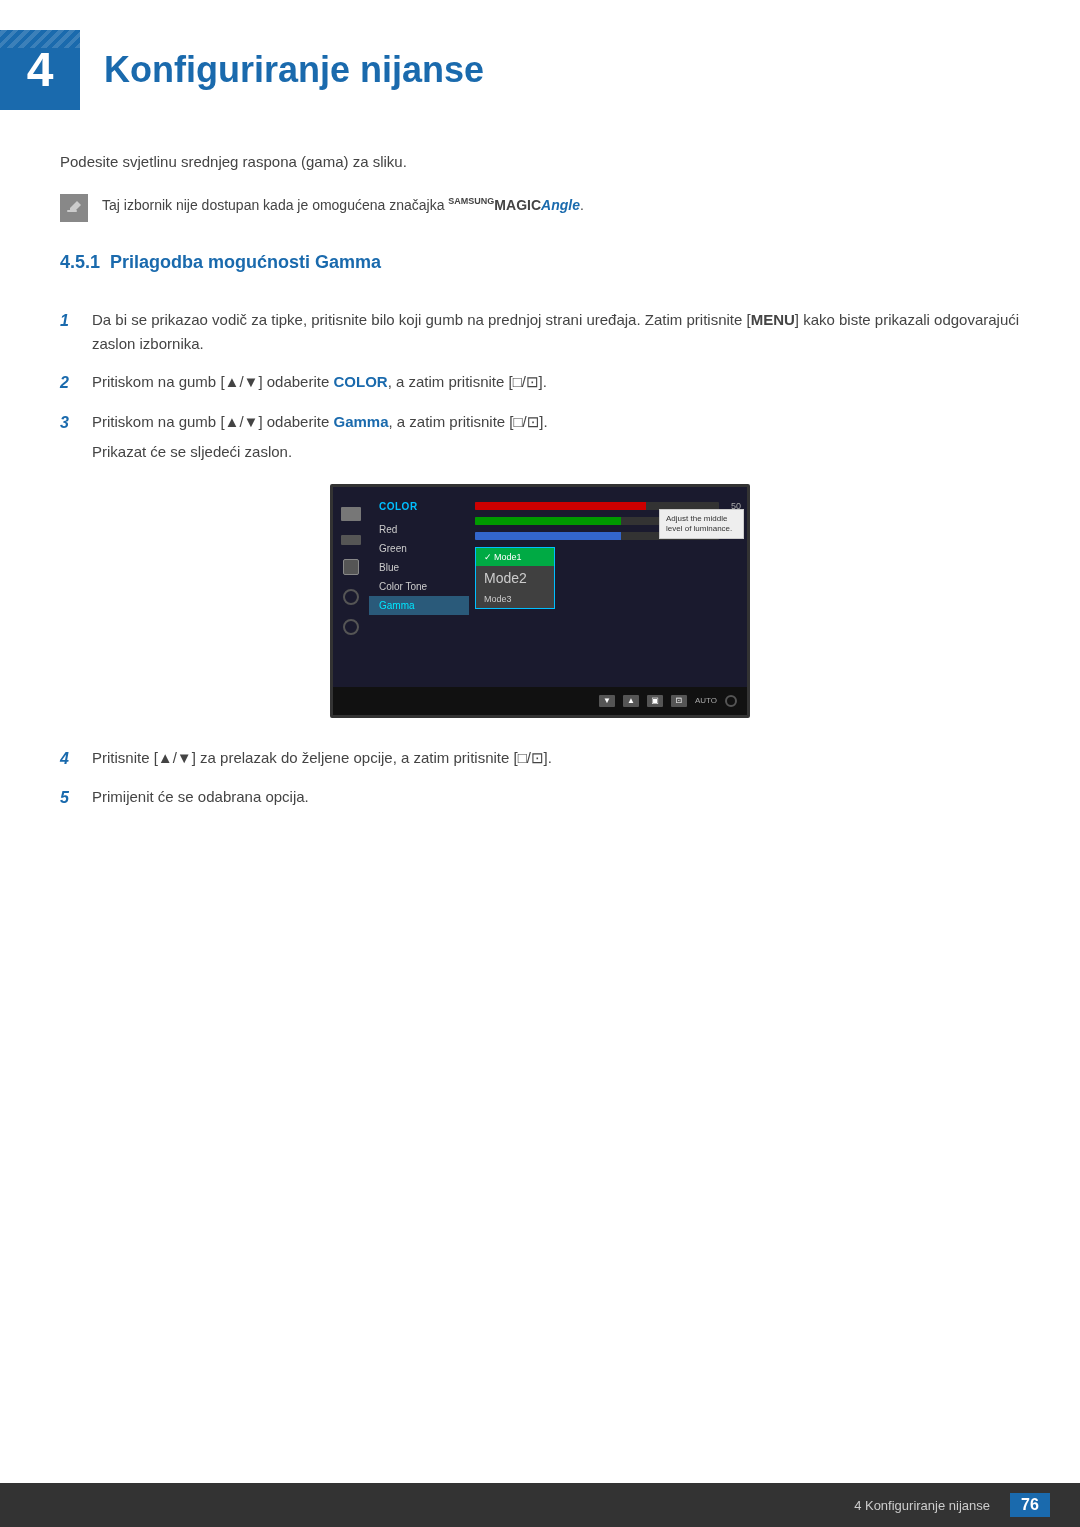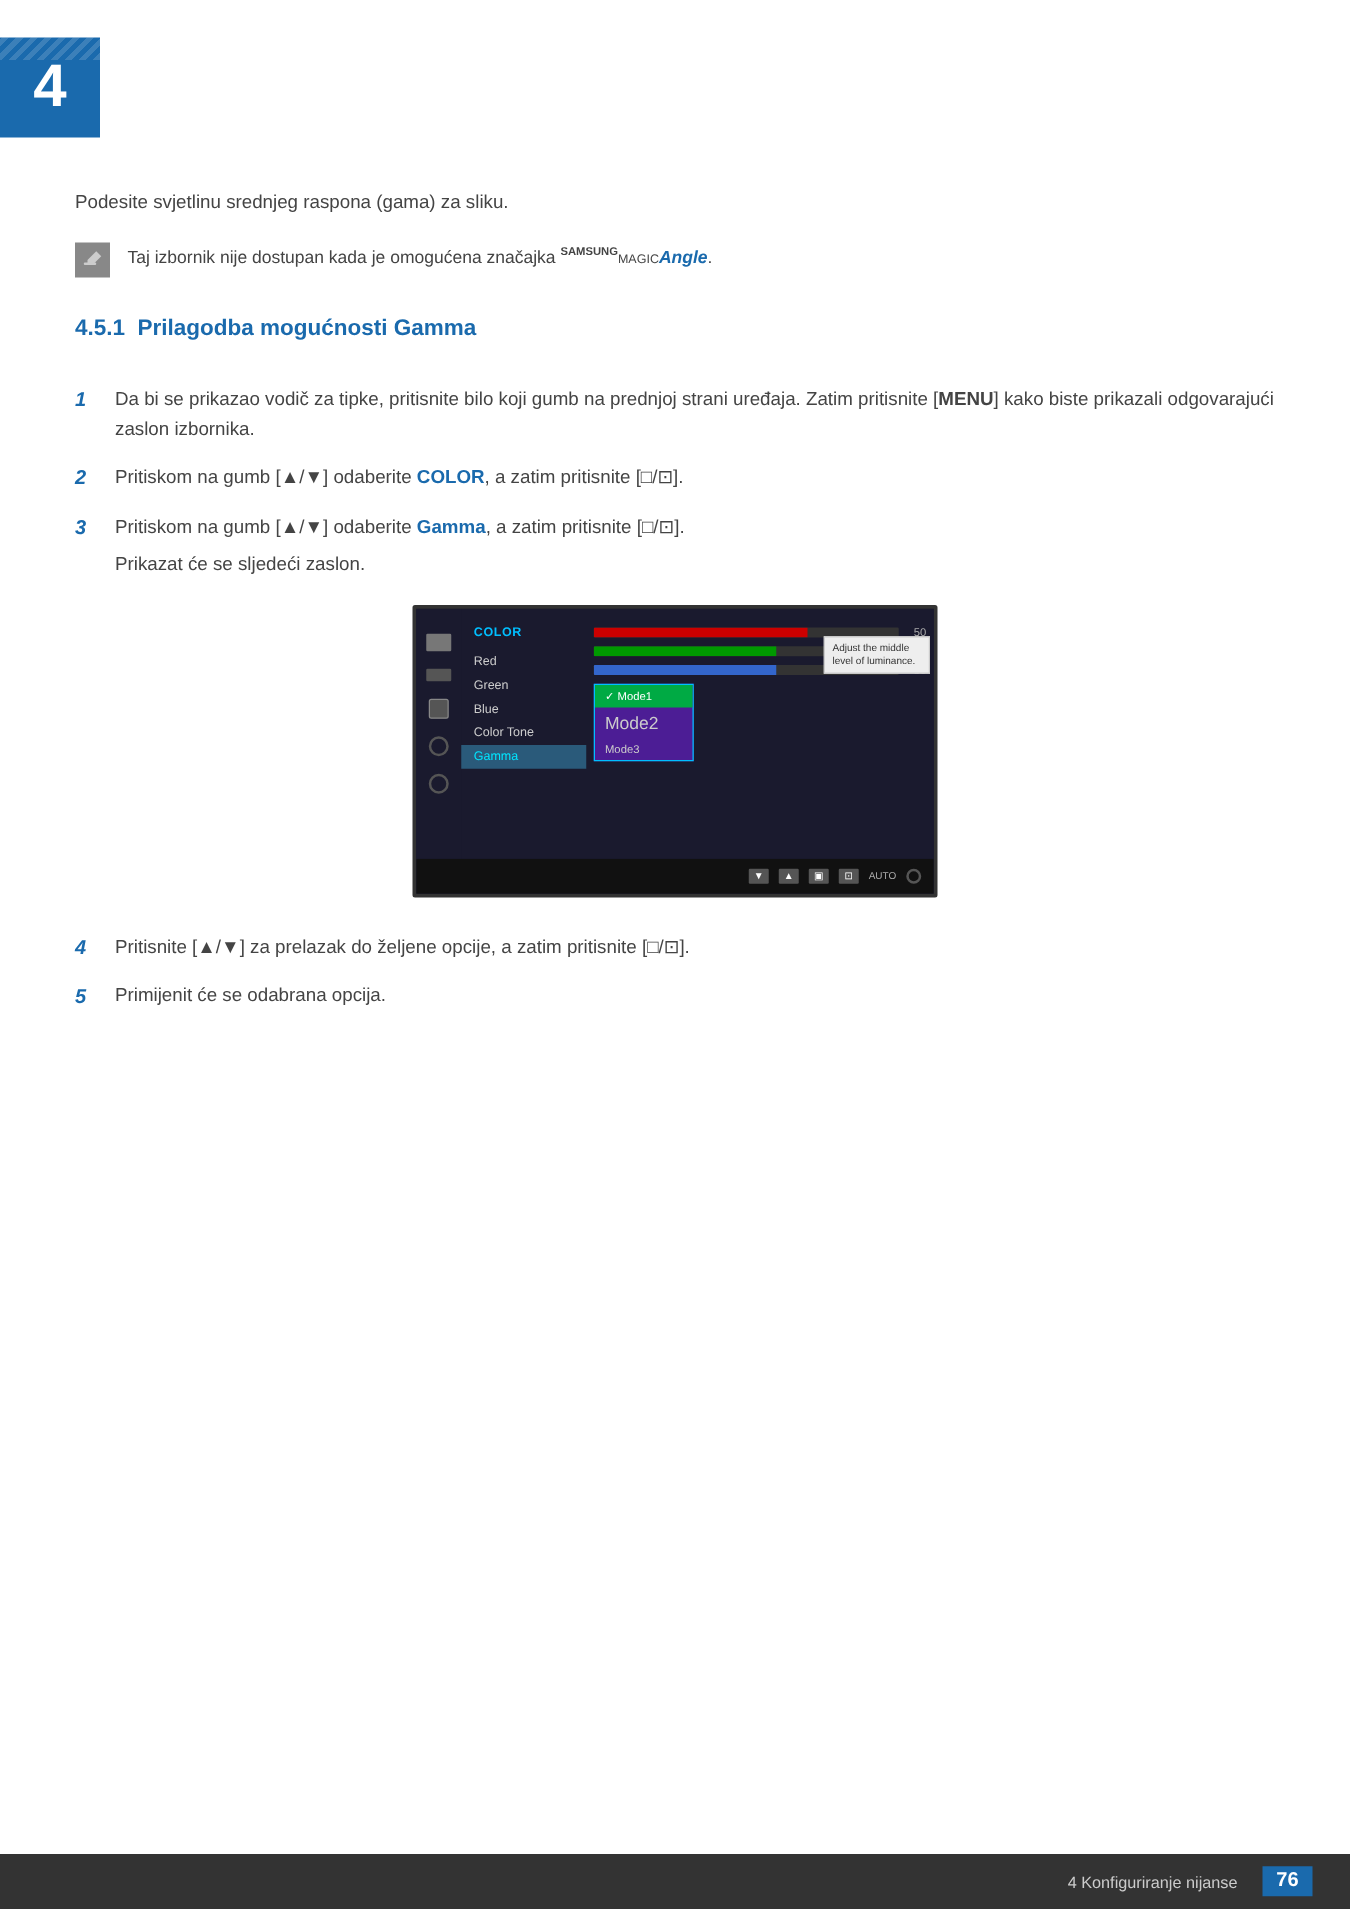--- a/index.html
+++ b/index.html
@@ -355,37 +355,38 @@
       justify-content: center;
     }
 
     
     .samsung-text {
       font-size: 9px;
       vertical-align: super;
       font-weight: bold;
     }
     .magic-text {
-      font-size: 10px;
-      font-weight: normal;
+      font-size: 14px;
+      font-weight: bold;
       vertical-align: baseline;
     }
     .angle-bold {
       font-weight: bold;
       color: #1a6aad;
       font-style: italic;
     }
   </style>
 </head>
 <body>
 
 <div class="chapter-header">
   <div class="chapter-number-box">
     <span class="chapter-number">4</span>
   </div>
+  <span class="chapter-title">Konfiguriranje nijanse</span>
 </div>
 
 <div class="content-area">
 
 
   <p class="section-description">Podesite svjetlinu srednjeg raspona (gama) za sliku.</p>
 
   <div class="note-box">
     <div class="note-icon">
       <svg viewBox="0 0 20 20" fill="none">
@@ -467,21 +468,21 @@
             </div>
 
             <div class="color-bar-row">
               <div class="color-bar-track">
                 <div class="color-bar-fill-blue"></div>
               </div>
               <span class="color-bar-value">50</span>
             </div>
 
             <div style="position:relative; margin-top:6px;">
-              <div style="display:flex; flex-direction:column; background:#4c1d95; border:1px solid #00bfff; width:80px;justify-content:flex-end;">
+              <div style="display:flex; flex-direction:column; background:#404040; border:1px solid #00bfff; width:80px;justify-content:flex-end;">
                 <div style="padding:4px 8px; font-size:9px; background:#00aa44; color:#fff;">✓ Mode1</div>
                 <div style="padding:4px 8px; font-size:14px; color:#ccc;">Mode2</div>
                 <div style="padding:4px 8px; font-size:9px; color:#ccc;">Mode3</div>
               </div>
             </div>
 
             <div class="monitor-tooltip">Adjust the middle level of luminance.</div>
           </div>
         </div>
       </div>

